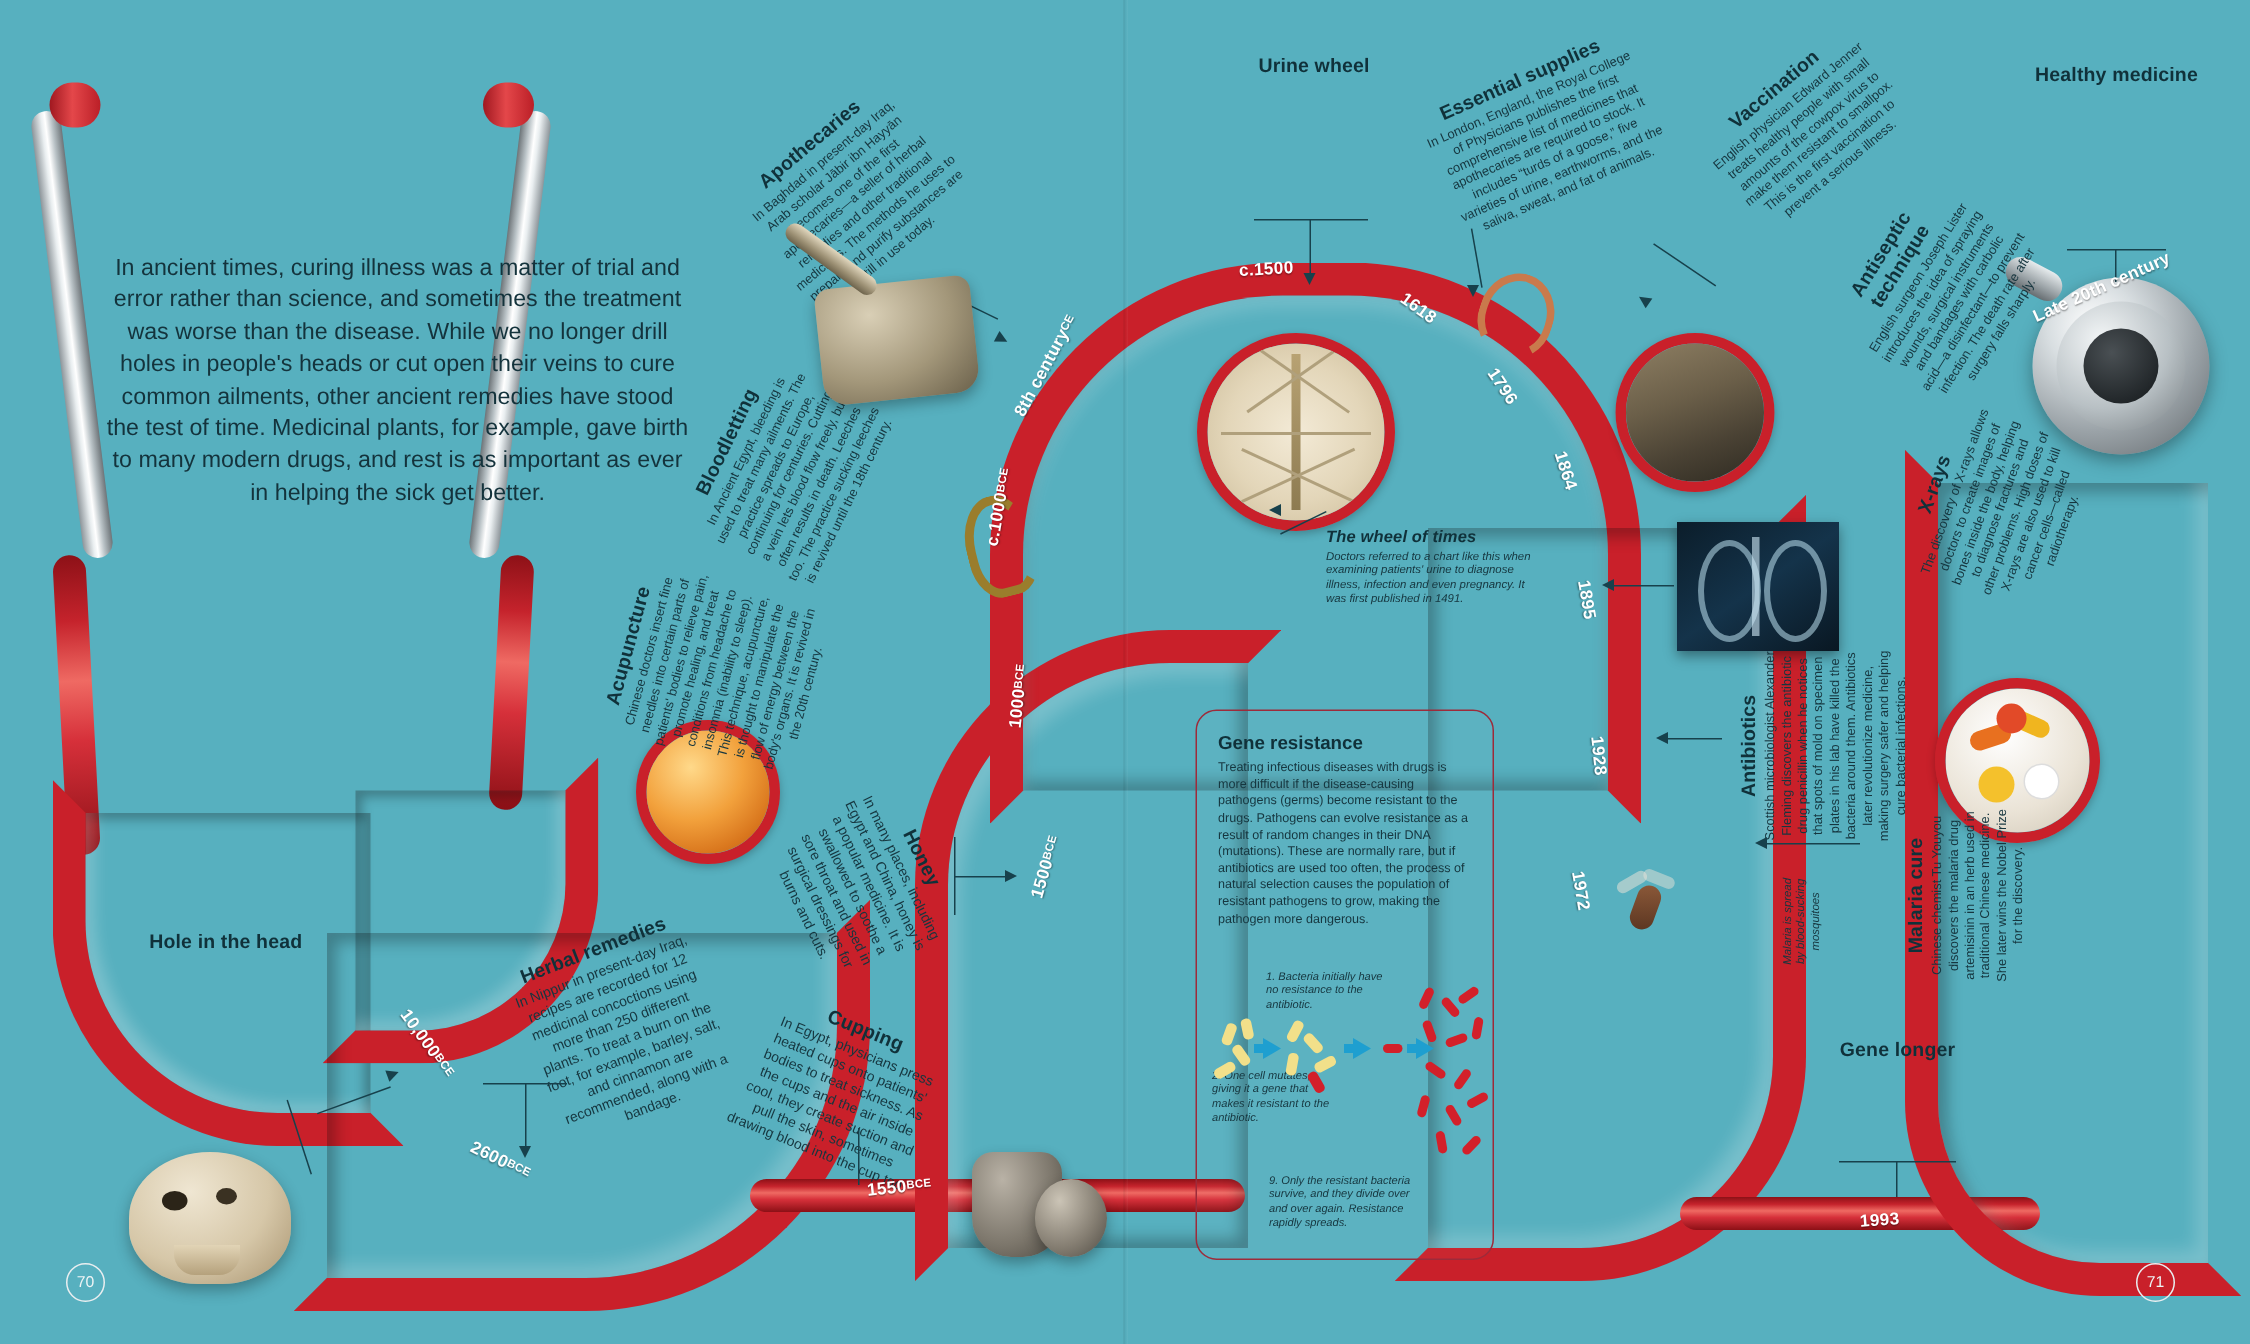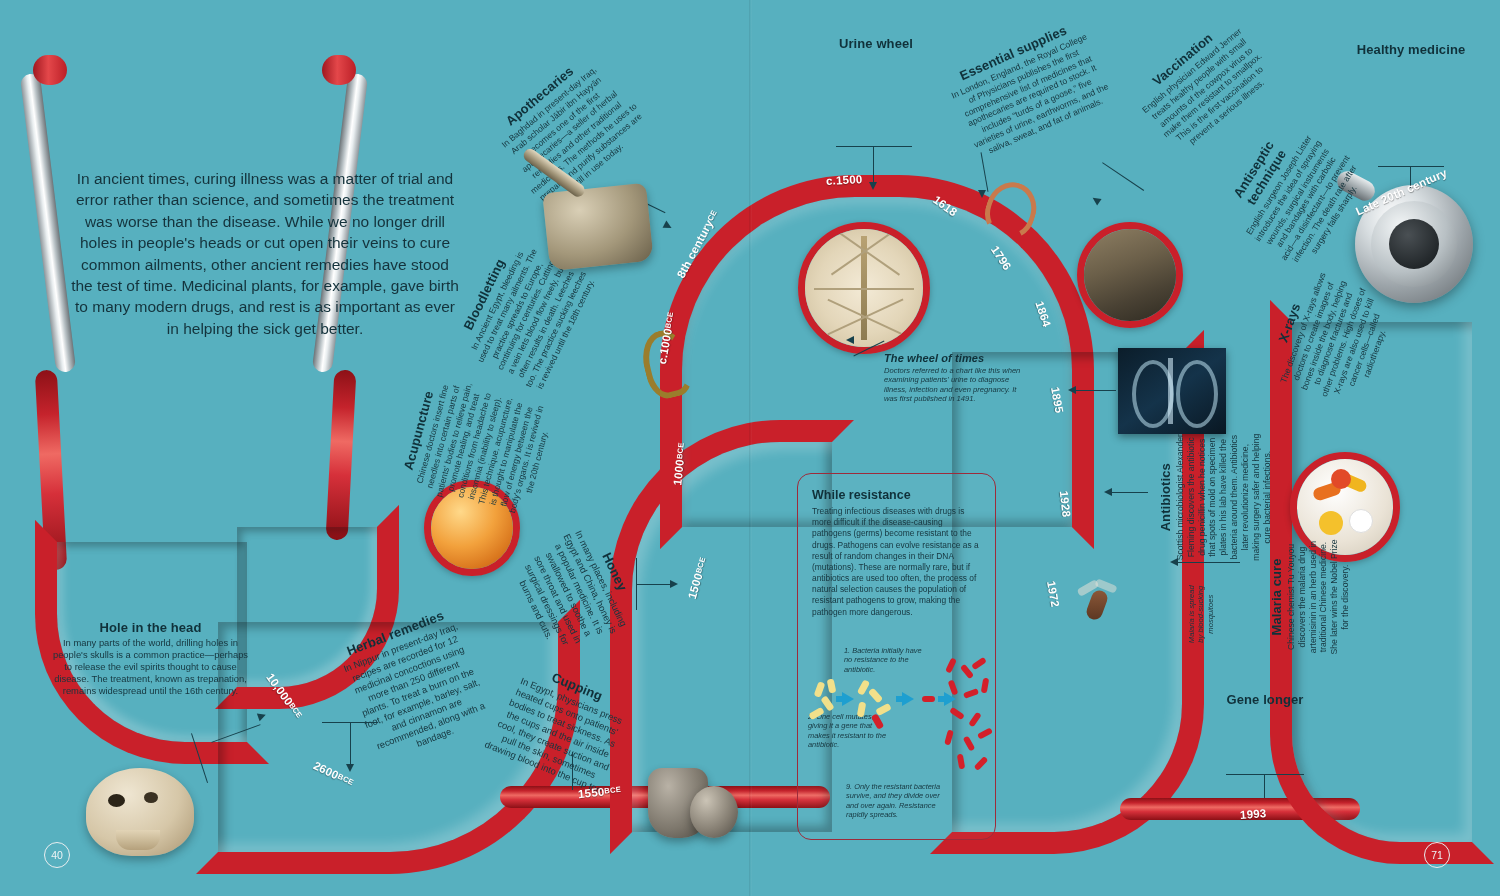--- a/index.html
+++ b/index.html
@@ -148,21 +148,20 @@
   </div>
   <div class="abs" style="left:1336px;top:176px;width:40px;height:20px;border-radius:10px;transform:rotate(28deg);
        background:linear-gradient(to bottom,#e7ecee,#9aa2a6 60%,#666d71);"></div>
 
   <div class="headline abs">
     <p>In ancient times, curing illness was a matter of trial and error rather than science, and sometimes the treatment was worse than the disease. While we no longer drill holes in people's heads or cut open their veins to cure common ailments, other ancient remedies have stood the test of time. Medicinal plants, for example, gave birth to many modern drugs, and rest is as important as ever in helping the sick get better.</p>
   </div>
 
   <div class="cap" style="left:48px;top:620px;width:205px;">
     <h3>Hole in the head</h3>
-    <p>In many parts of the world, drilling holes in people's skulls is a common practice—perhaps to release the evil spirits thought to cause disease. The treatment, known as trepanation, remains widespread until the 16th century.</p>
   </div>
   <div class="lead v" style="left:199px;top:732px;height:52px;transform:rotate(-18deg);"></div>
   <div class="lead h" style="left:210px;top:733px;width:52px;transform:rotate(-20deg);"></div>
   <div class="arrowhead" style="left:258px;top:712px;border-left:8px solid #17414c;border-top:4px solid transparent;border-bottom:4px solid transparent;transform:rotate(-20deg);"></div>
 
   <div class="obj" style="left:86px;top:768px;width:108px;height:88px;border-radius:52% 52% 44% 44%;
        background:radial-gradient(ellipse at 38% 30%,#efe6d2,#d6c7a8 55%,#a8936f 100%);
        box-shadow:0 4px 10px rgba(0,0,0,.3);">
     <div style="position:absolute;left:22px;top:26px;width:17px;height:13px;border-radius:50%;background:#2b2418;"></div>
     <div style="position:absolute;left:58px;top:24px;width:14px;height:11px;border-radius:50%;background:#3a3122;"></div>
@@ -346,21 +345,21 @@
   <div class="lead h" style="left:1178px;top:562px;width:62px;"></div>
   <div class="arrowhead" style="left:1170px;top:558px;border-right:8px solid #17414c;border-top:4px solid transparent;border-bottom:4px solid transparent;"></div>
 
   <div class="cap" style="left:1140px;top:692px;width:250px;">
     <h3>Gene longer</h3>
   </div>
   <div class="lead h" style="left:1226px;top:774px;width:78px;"></div>
   <div class="lead v" style="left:1264px;top:774px;height:24px;"></div>
 
   <div class="panel">
-    <h3>While resistance</h3>
+    <h3>Gene resistance</h3>
     <p class="body">Treating infectious diseases with drugs is more difficult if the disease-causing pathogens (germs) become resistant to the drugs. Pathogens can evolve resistance as a result of random changes in their DNA (mutations). These are normally rare, but if antibiotics are used too often, the process of natural selection causes the population of resistant pathogens to grow, making the pathogen more dangerous.</p>
 
     <div class="step" style="left:46px;top:172px;width:84px;">1. Bacteria initially have no resistance to the antibiotic.</div>
     <div class="step" style="left:10px;top:238px;width:80px;">2. One cell mutates, giving it a gene that makes it resistant to the antibiotic.</div>
     <div class="step" style="left:48px;top:308px;width:100px;">9. Only the resistant bacteria survive, and they divide over and over again. Resistance rapidly spreads.</div>
 
     <div>
       <div class="bact" style="left:18px;top:208px;width:7px;height:15px;background:#f2e08a;transform:rotate(20deg);"></div>
       <div class="bact" style="left:26px;top:222px;width:7px;height:15px;background:#f2e08a;transform:rotate(-35deg);"></div>
       <div class="bact" style="left:15px;top:232px;width:7px;height:15px;background:#f2e08a;transform:rotate(60deg);"></div>
@@ -446,20 +445,20 @@
     <span>1972</span>
   </div>
   <div class="date" style="left:1240px;top:808px;transform:rotate(-4deg);">
     <span>1993</span>
   </div>
   <div class="date" style="left:1352px;top:186px;transform:rotate(-24deg);">
     <span>Late 20th century</span>
   </div>
 
   <div class="pagenum" style="left:44px;top:842px;">
-    <span>40</span>
+    <span>70</span>
   </div>
   <div class="pagenum" style="left:1424px;top:842px;">
     <span>71</span>
   </div>
 
   <div class="gutter"></div>
 </div>
 
 </body></html>

